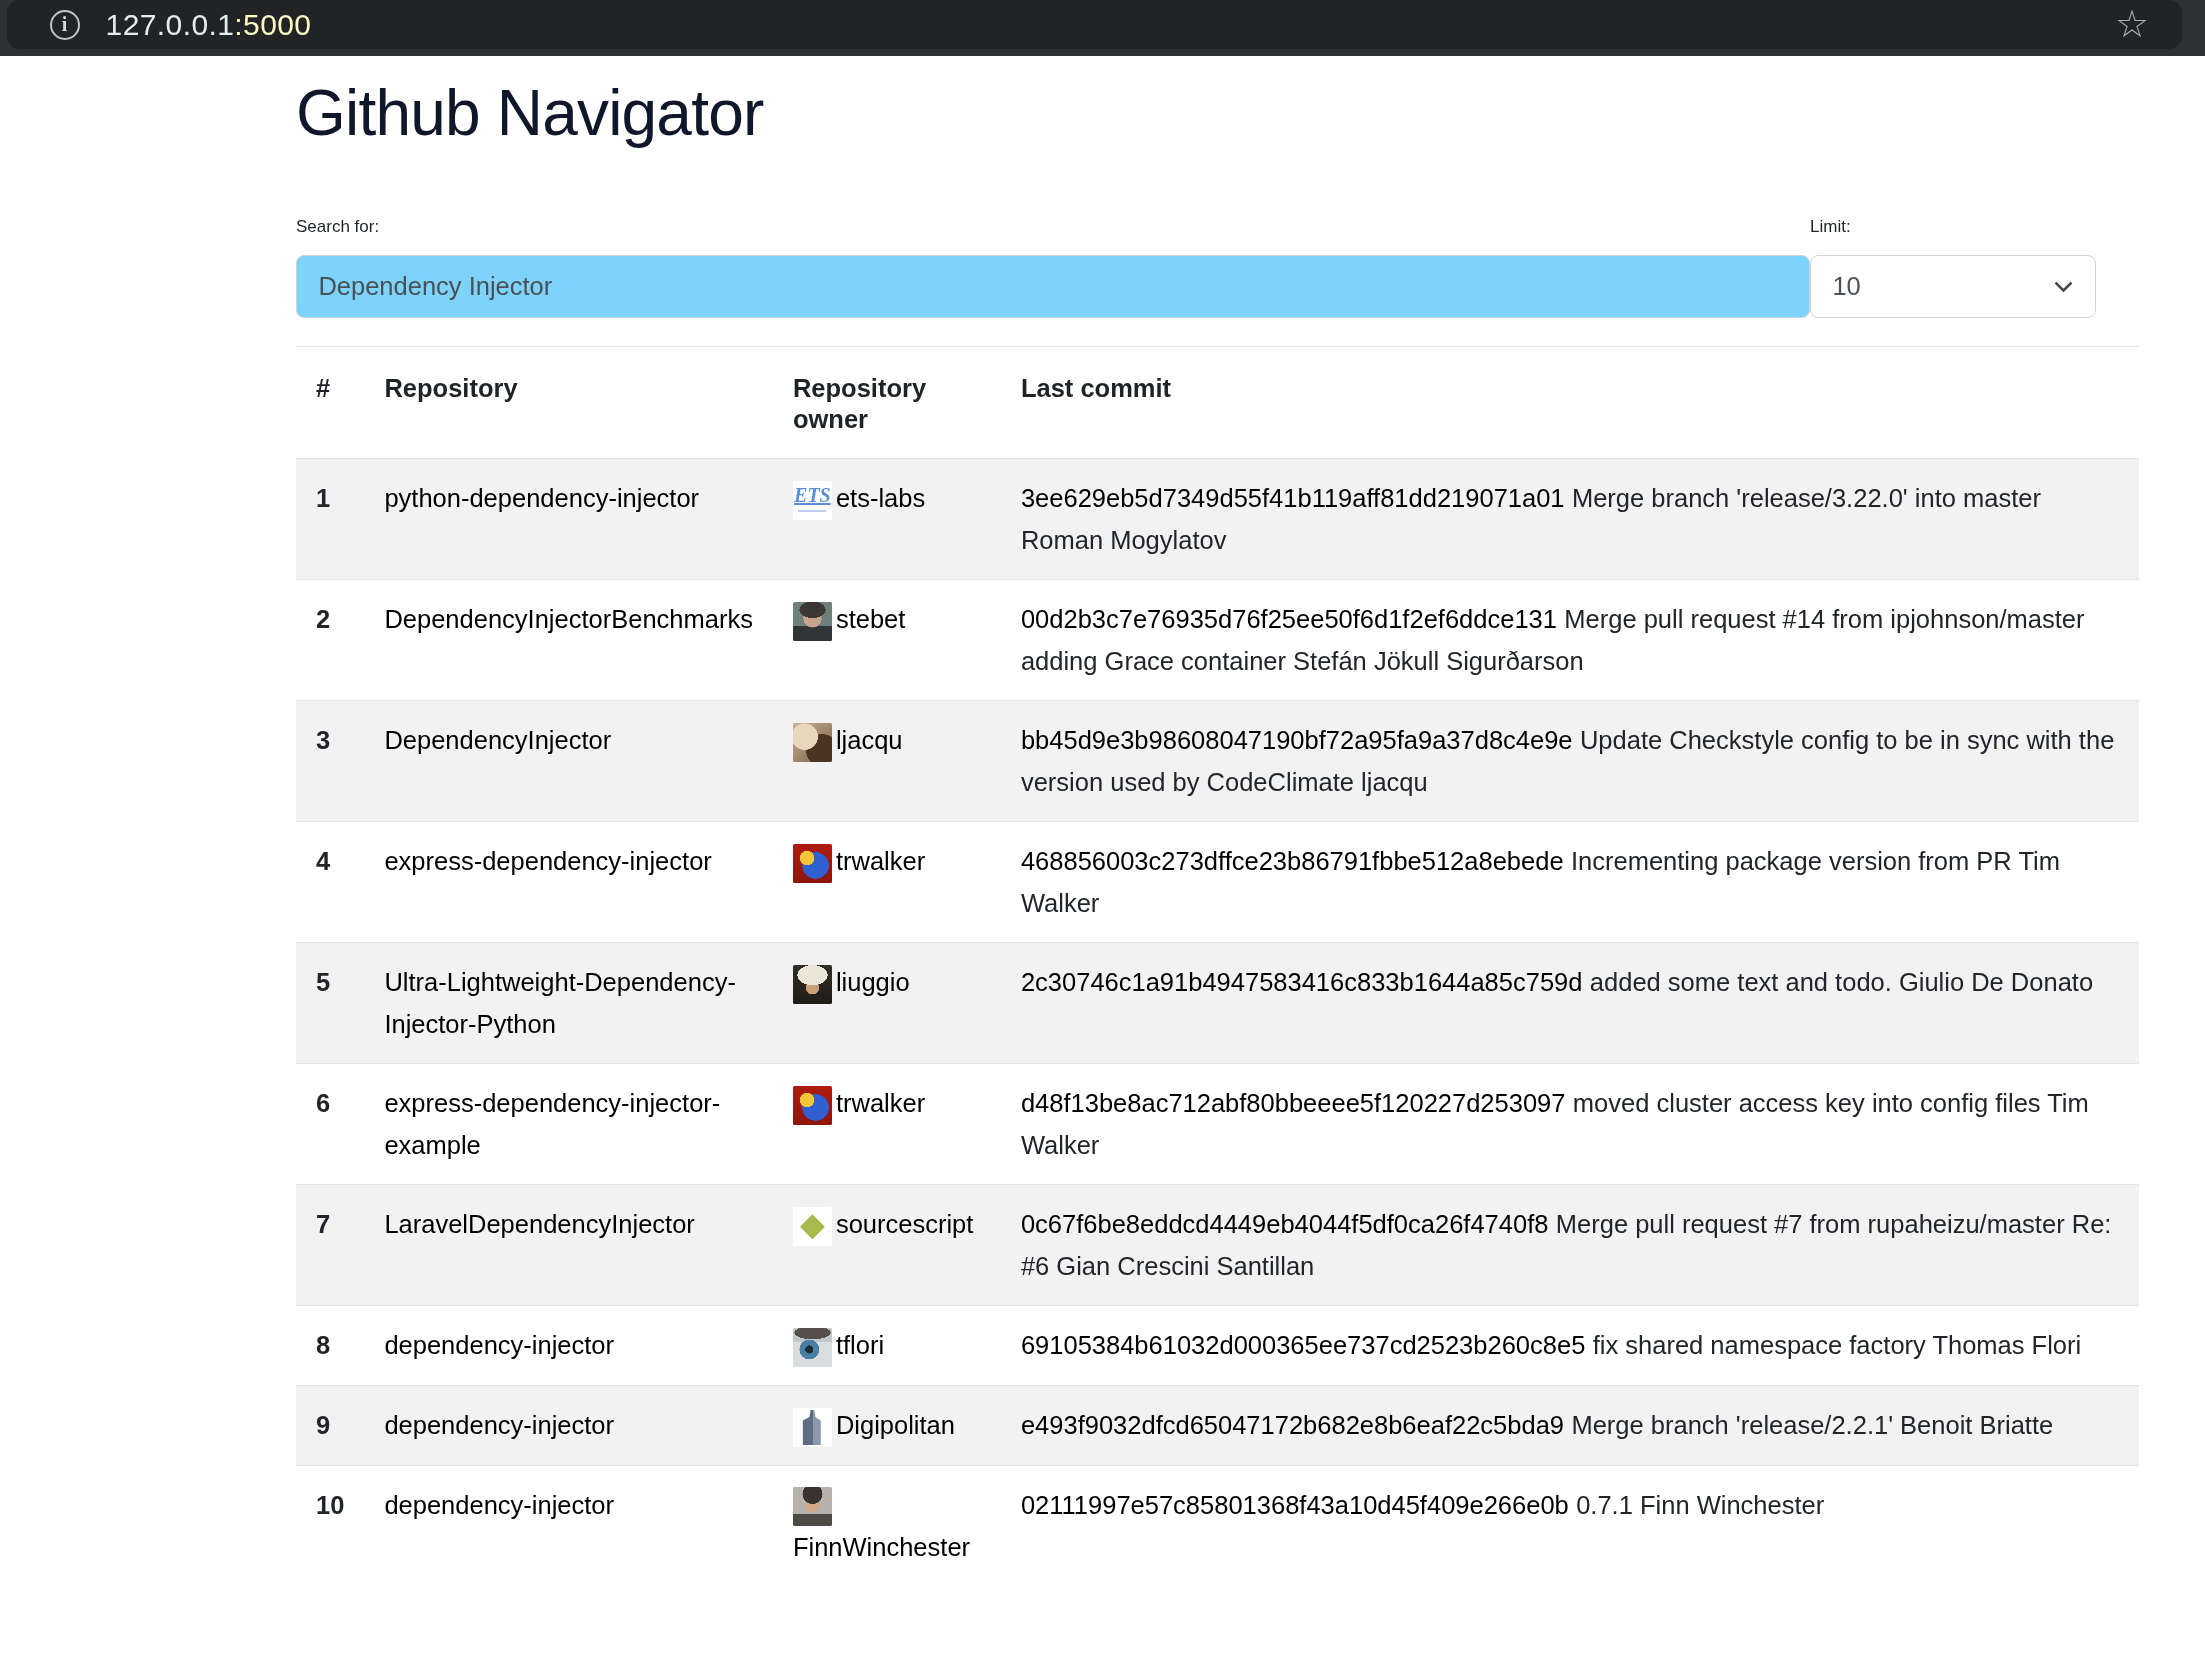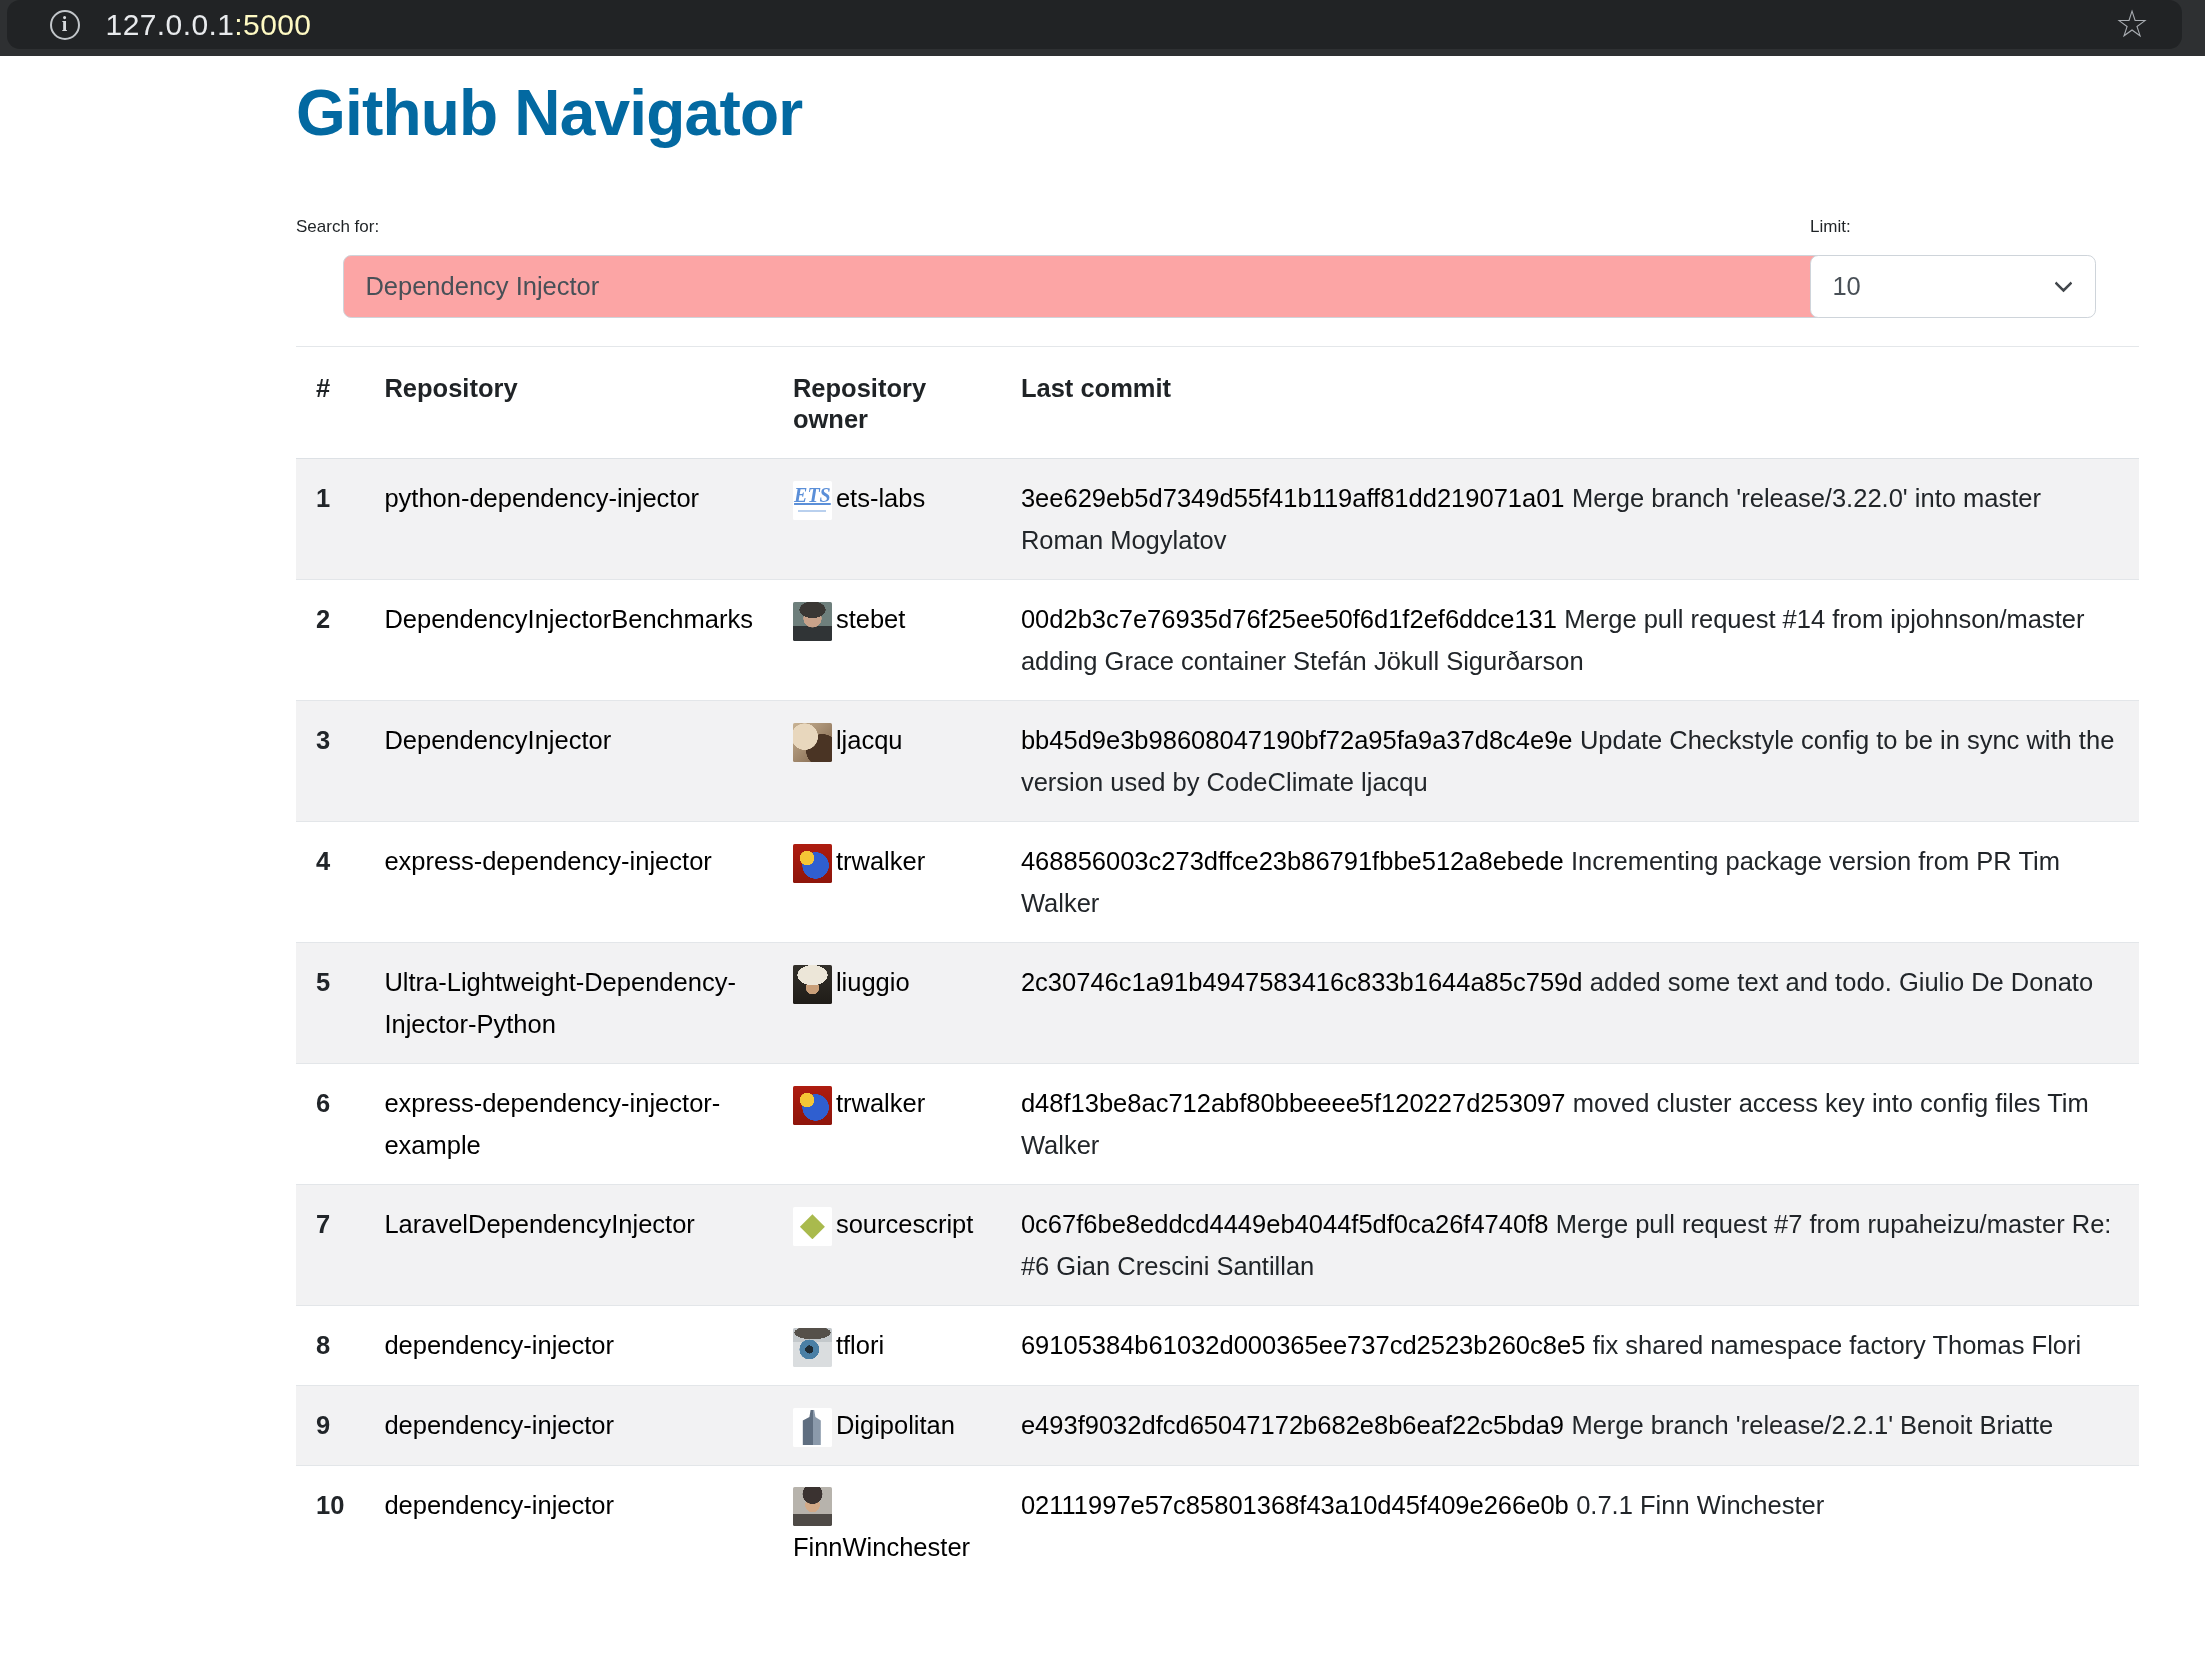--- a/index.html
+++ b/index.html
@@ -25,31 +25,31 @@
   }
   .url-text { margin-left:26px; font-size:30px; color:#e8eaed; letter-spacing:0.4px; }
   .url-port { color:#fef9c3; }
   .star-icon {
     position:absolute; right:33px; top:3.3px;
     color:#a9adb2; font-size:38px; line-height:43px;
   }
   
   .container { width:1843px; margin-left:296px; }
   h1.page-title {
-    margin:20px 0 0 0; font-size:64px; font-weight:700;
-    color:#0369a1; letter-spacing:-0.8px;
+    margin:20px 0 0 0; font-size:64px; font-weight:400;
+    color:#0f172a; letter-spacing:-0.8px;
   }
   .form-row { display:flex; margin-top:67px; }
   .search-col { width:1514px; }
   .limit-col  { width:286px; }
   .field-label { display:block; font-size:17px; color:#1f2326; margin-bottom:18px; }
   .text-input {
     width:100%; height:63px; border:1.6px solid #ced4da; border-radius:8.2px;
     font-size:25.5px; color:#495057; padding:0 21.4px; outline:none;
-    font-family:"Liberation Sans", sans-serif; background:#fca5a5;margin-left:47px;
+    font-family:"Liberation Sans", sans-serif; background:#7dd3fc;
   }
   .select-box {
     position:relative; width:100%; height:63px; border:1.6px solid #ced4da;
     border-radius:8.2px; background:#fff; display:flex; align-items:center;
     font-size:25.5px; color:#495057; padding:0 21.4px; cursor:default;
   }
   .chevron-down {
     position:absolute; right:25px; top:21.4px; width:13px; height:13px;
     border-right:3.3px solid #43484d; border-bottom:3.3px solid #43484d;
     transform:rotate(45deg); border-radius:1.6px;

